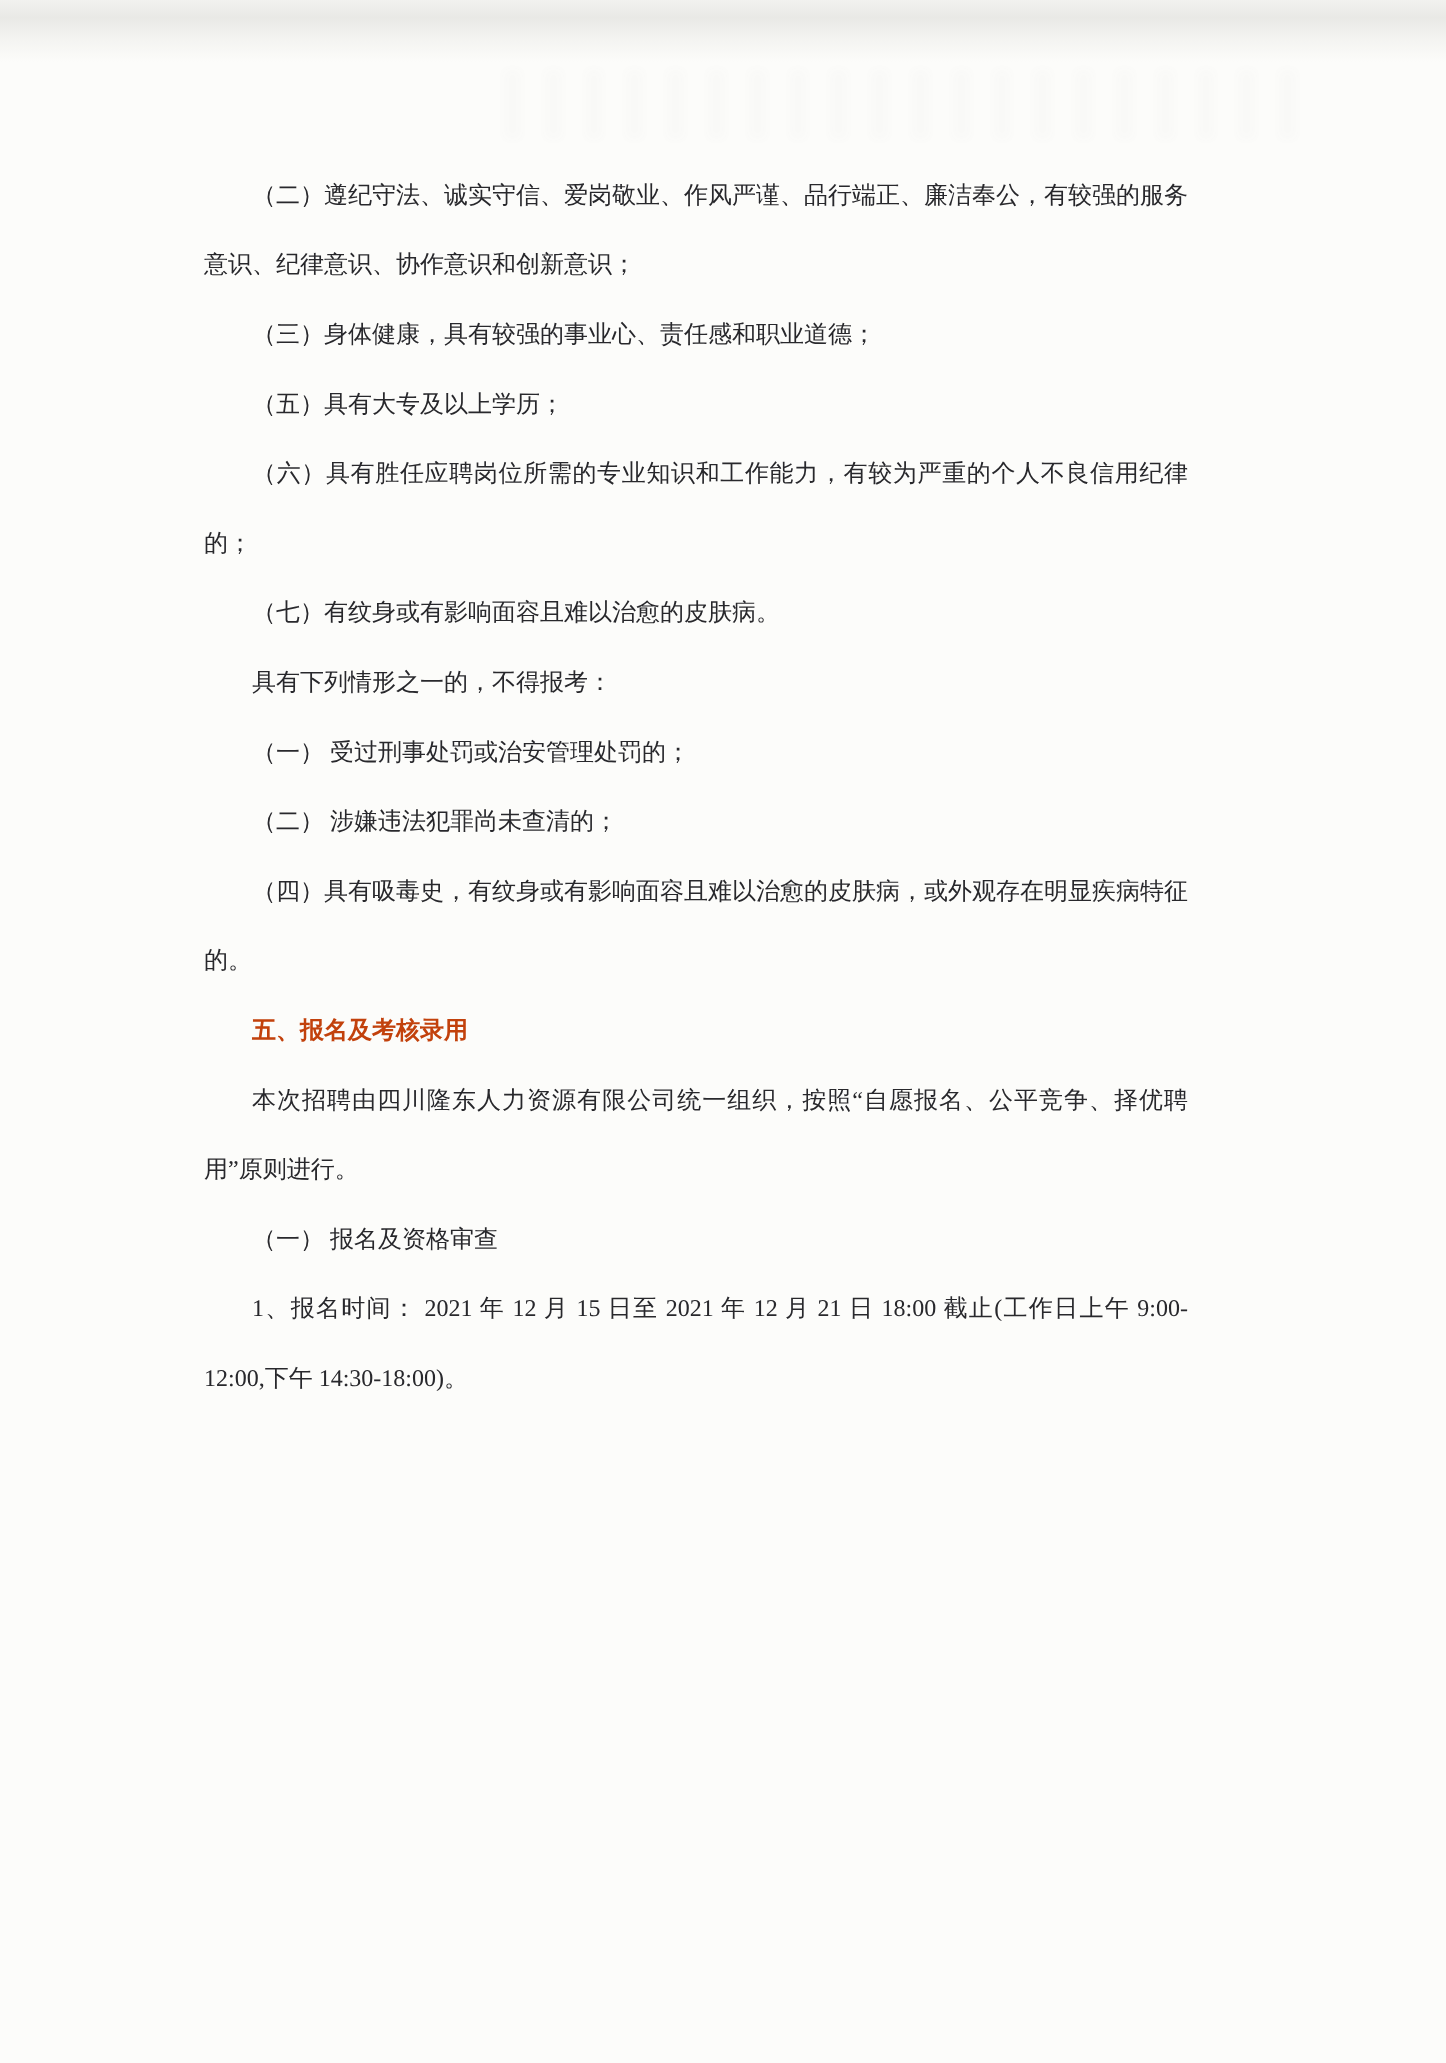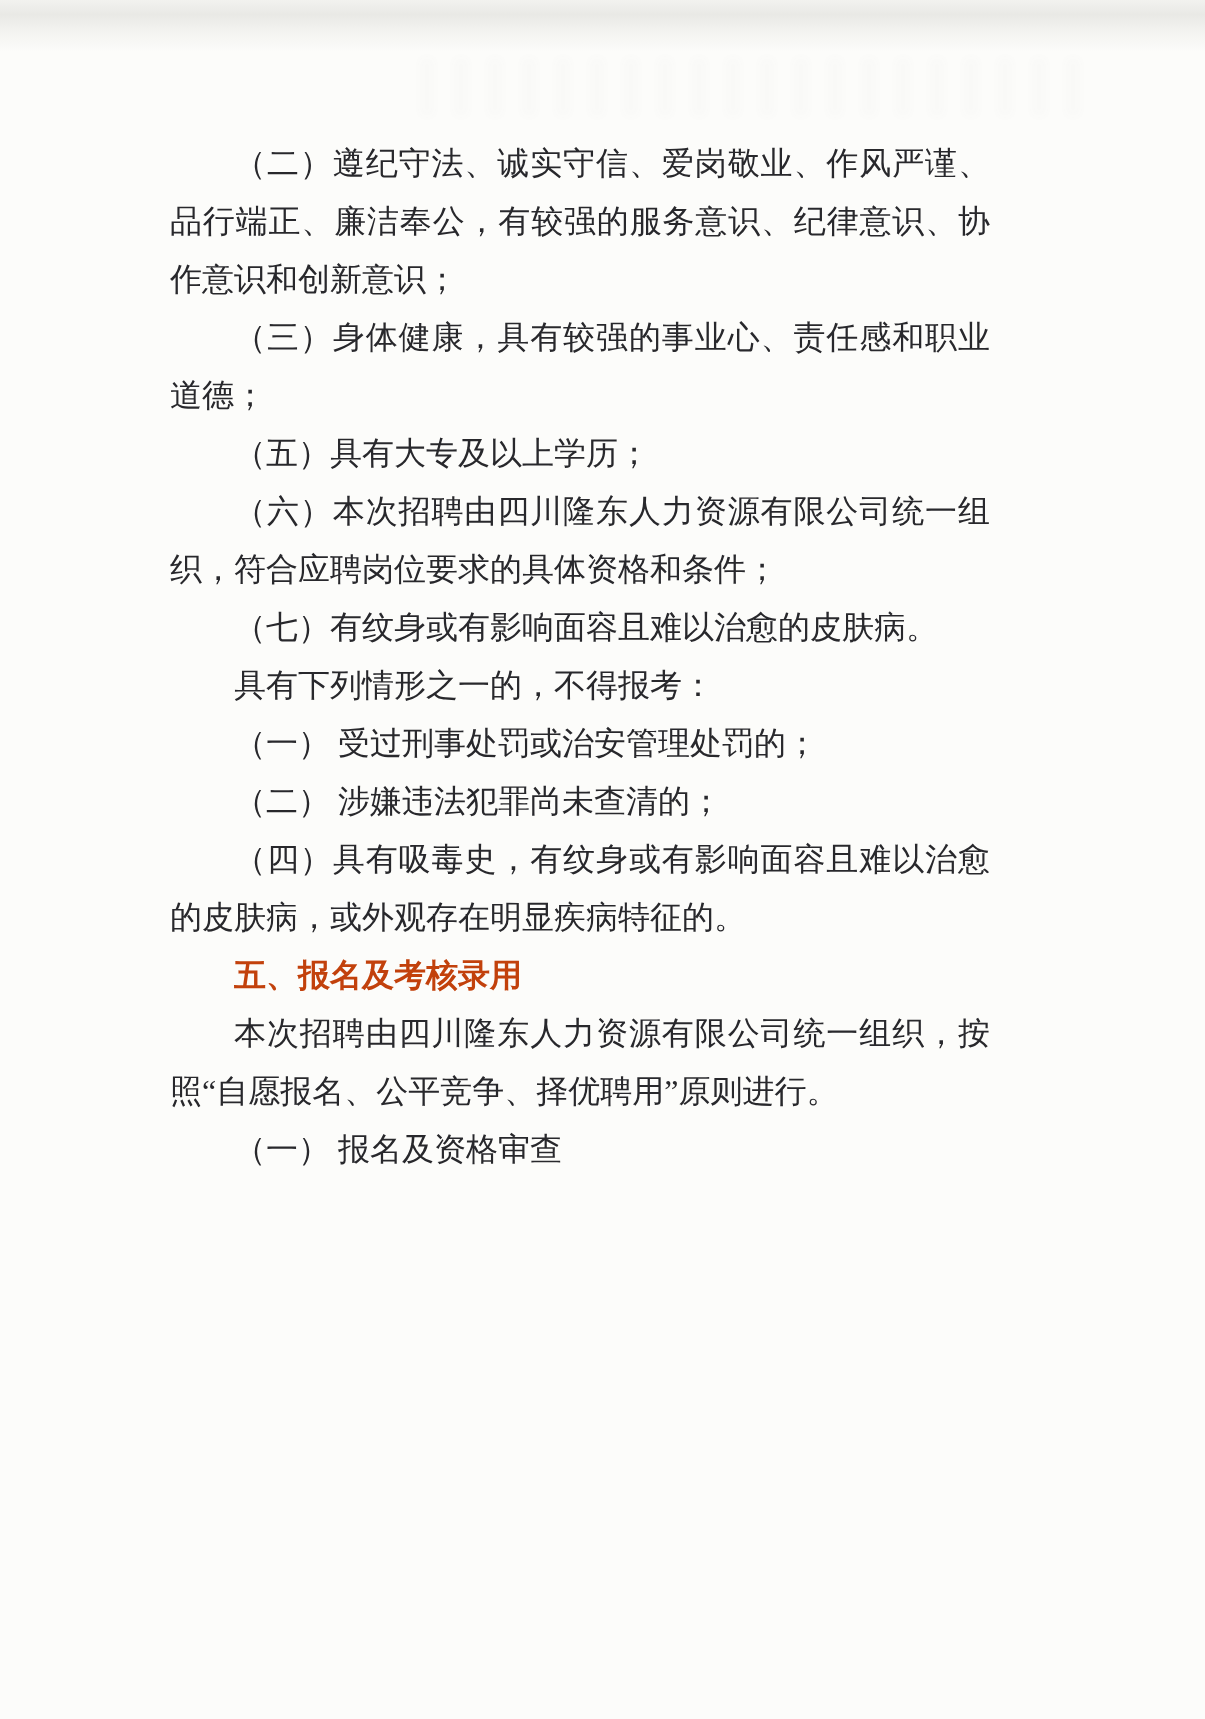--- a/index.html
+++ b/index.html
@@ -41,21 +41,21 @@
       rgba(120,120,125,0.00) 14px 34px);
     filter: blur(4px);
     opacity: 0.10;
     pointer-events: none;
   }
   .text-block {
     position: absolute;
     left: 170px;
     top: 134px;
     width: 820px;
-    font-size: 32px;
+    font-size: 20px;
     line-height: 58px;
     color: #28282c;
     text-align: justify;
     text-align-last: left;
   }
   .para {
     margin: 0;
     padding: 0;
     text-indent: 2em;
     word-break: normal;
@@ -69,23 +69,24 @@
 </head>
 <body>
 
 <div class="page">
   <div class="scan-band-top"></div>
   <div class="scan-smudge"></div>
   <div class="text-block">
       <p class="para">（二）遵纪守法、诚实守信、爱岗敬业、作风严谨、品行端正、廉洁奉公，有较强的服务意识、纪律意识、协作意识和创新意识；</p>
       <p class="para">（三）身体健康，具有较强的事业心、责任感和职业道德；</p>
       <p class="para">（五）具有大专及以上学历；</p>
-      <p class="para">（六）本次招聘由四川隆东人力资源有限公司统一组织，符合应聘岗位要求的具体资格和条件；</p>
+      <p class="para">（六）具有胜任应聘岗位所需的专业知识和工作能力，有较为严重的个人不良信用纪律的；</p>
       <p class="para">（七）有纹身或有影响面容且难以治愈的皮肤病。</p>
       <p class="para">具有下列情形之一的，不得报考：</p>
       <p class="para">（一） 受过刑事处罚或治安管理处罚的；</p>
       <p class="para">（二） 涉嫌违法犯罪尚未查清的；</p>
       <p class="para">（四）具有吸毒史，有纹身或有影响面容且难以治愈的皮肤病，或外观存在明显疾病特征的。</p>
       <p class="para heading">五、报名及考核录用</p>
       <p class="para">本次招聘由四川隆东人力资源有限公司统一组织，按照“自愿报名、公平竞争、择优聘用”原则进行。</p>
       <p class="para">（一） 报名及资格审查</p>
+      <p class="para">1、报名时间： 2021 年 12 月 15 日至 2021 年 12 月 21 日 18:00 截止(工作日上午 9:00-12:00,下午 14:30-18:00)。</p>
     </div>
 </div>
 
 </body></html>

